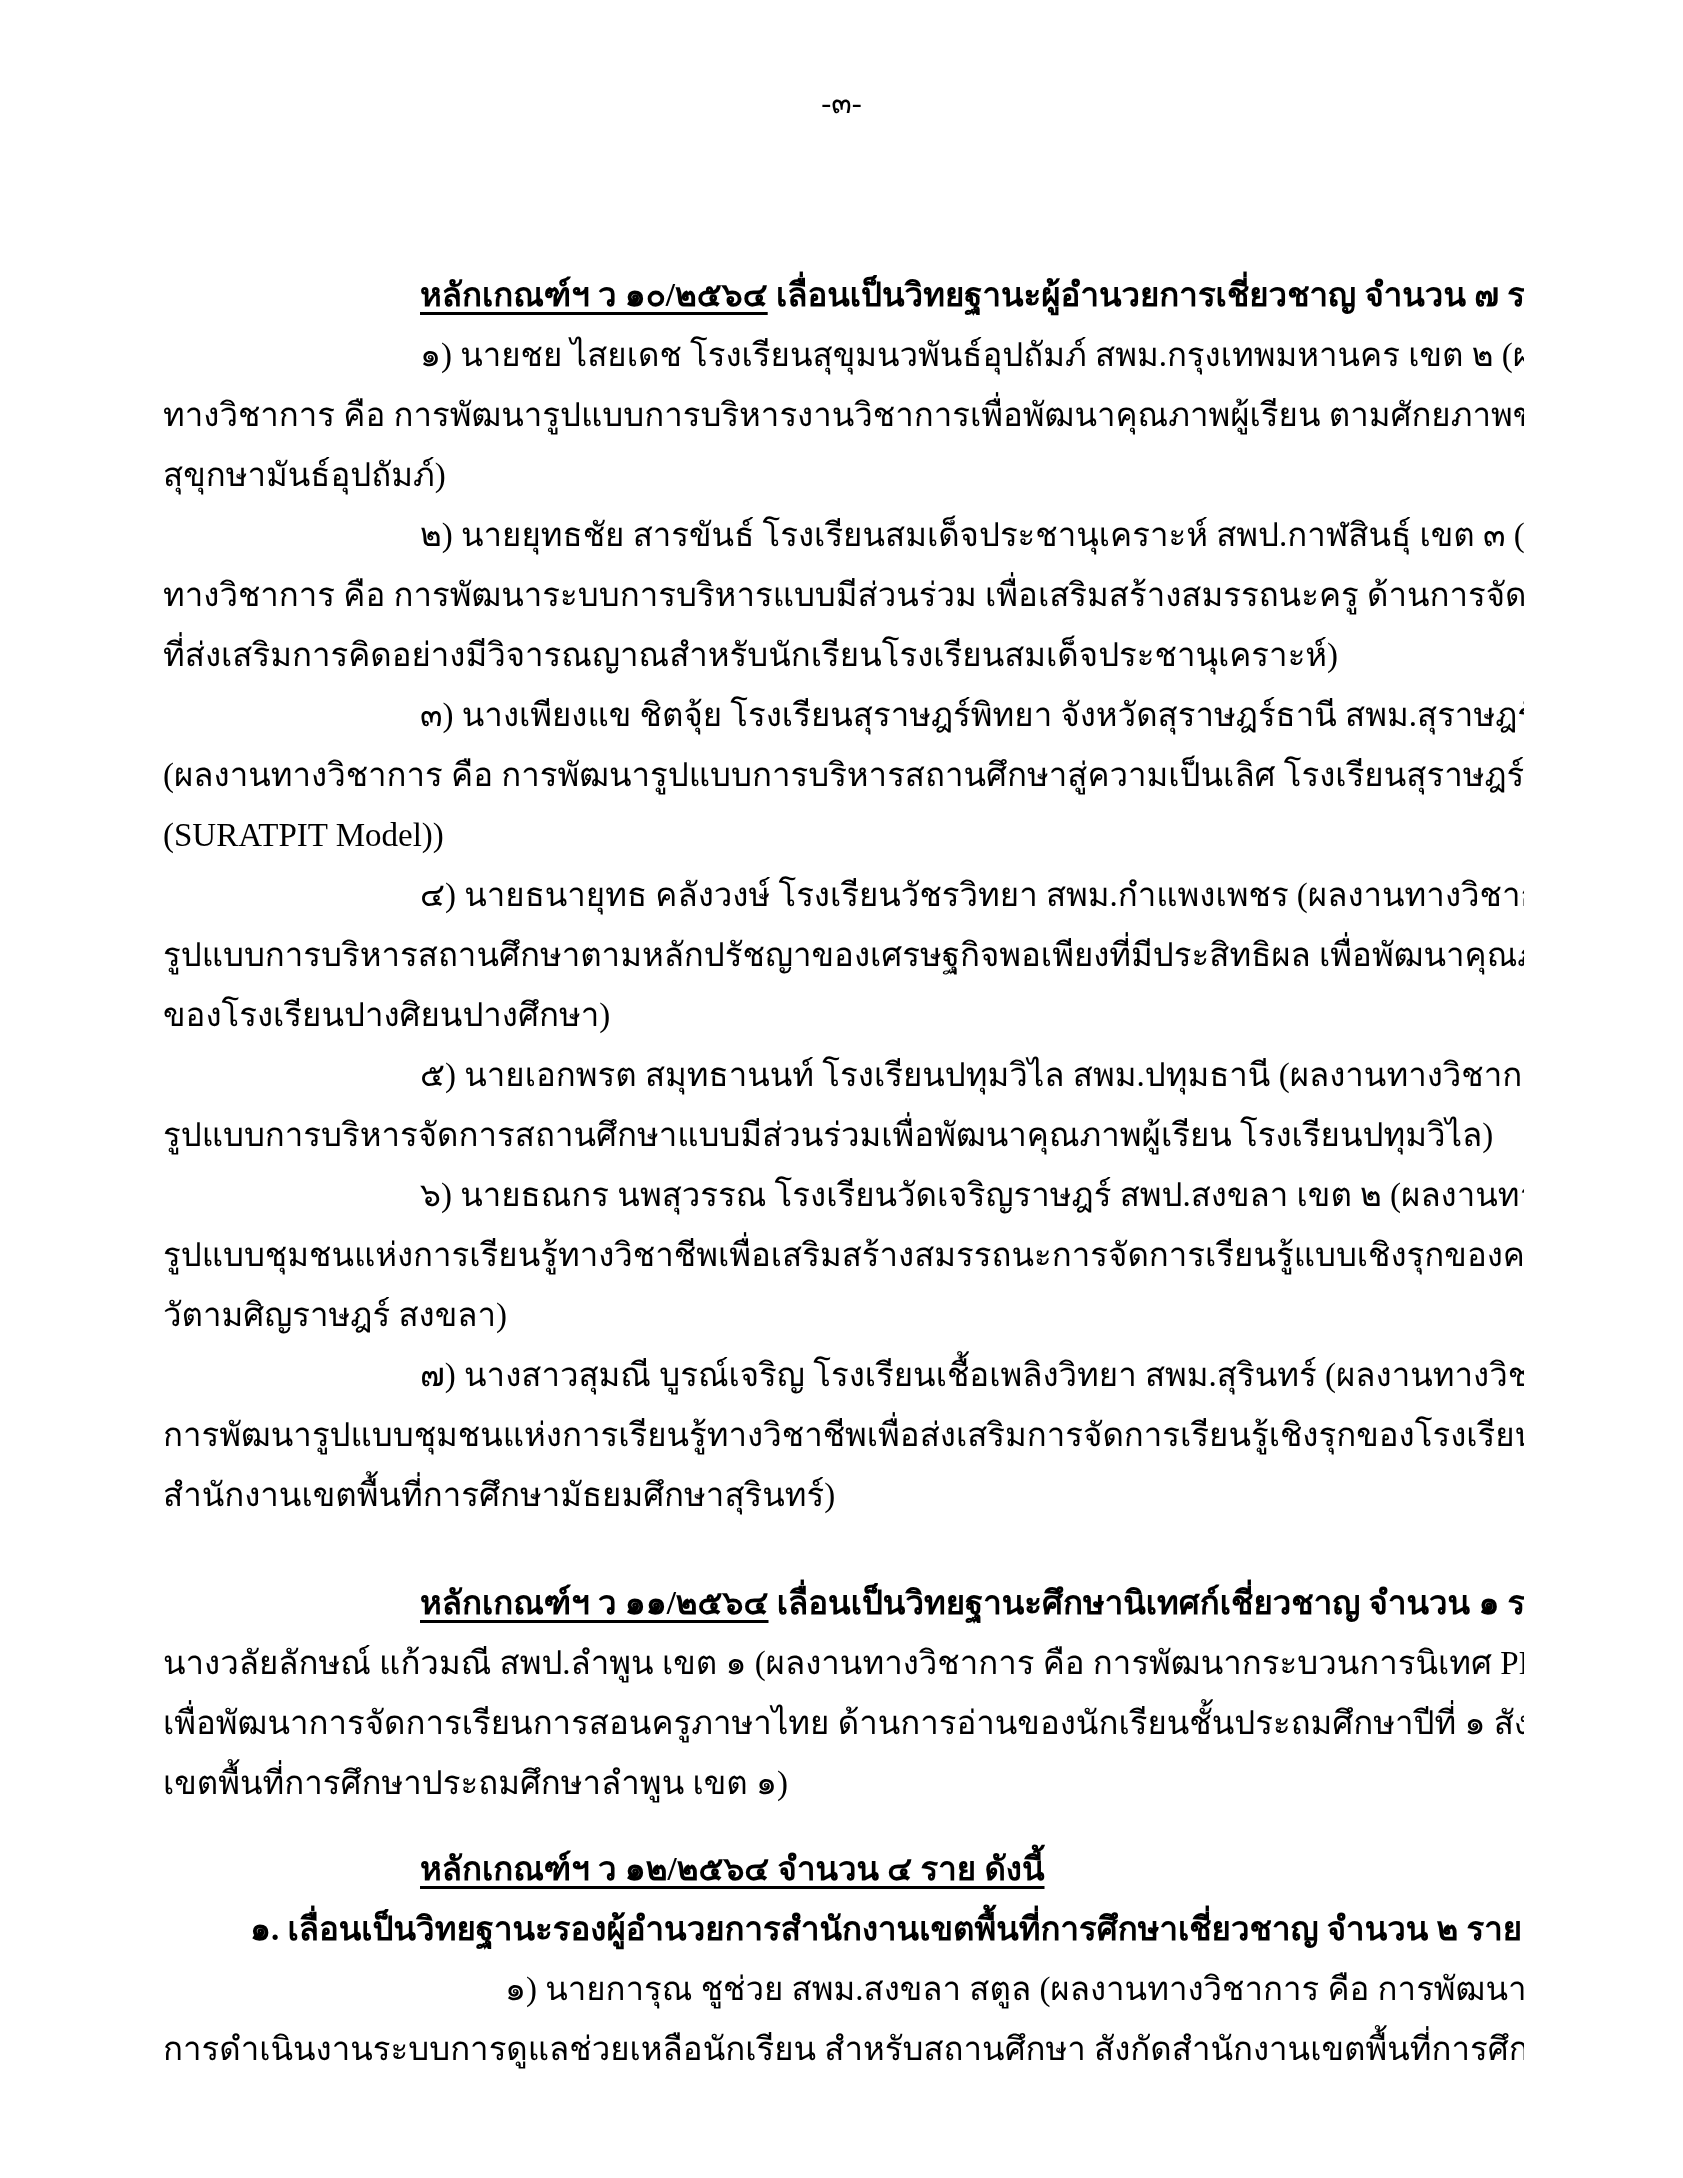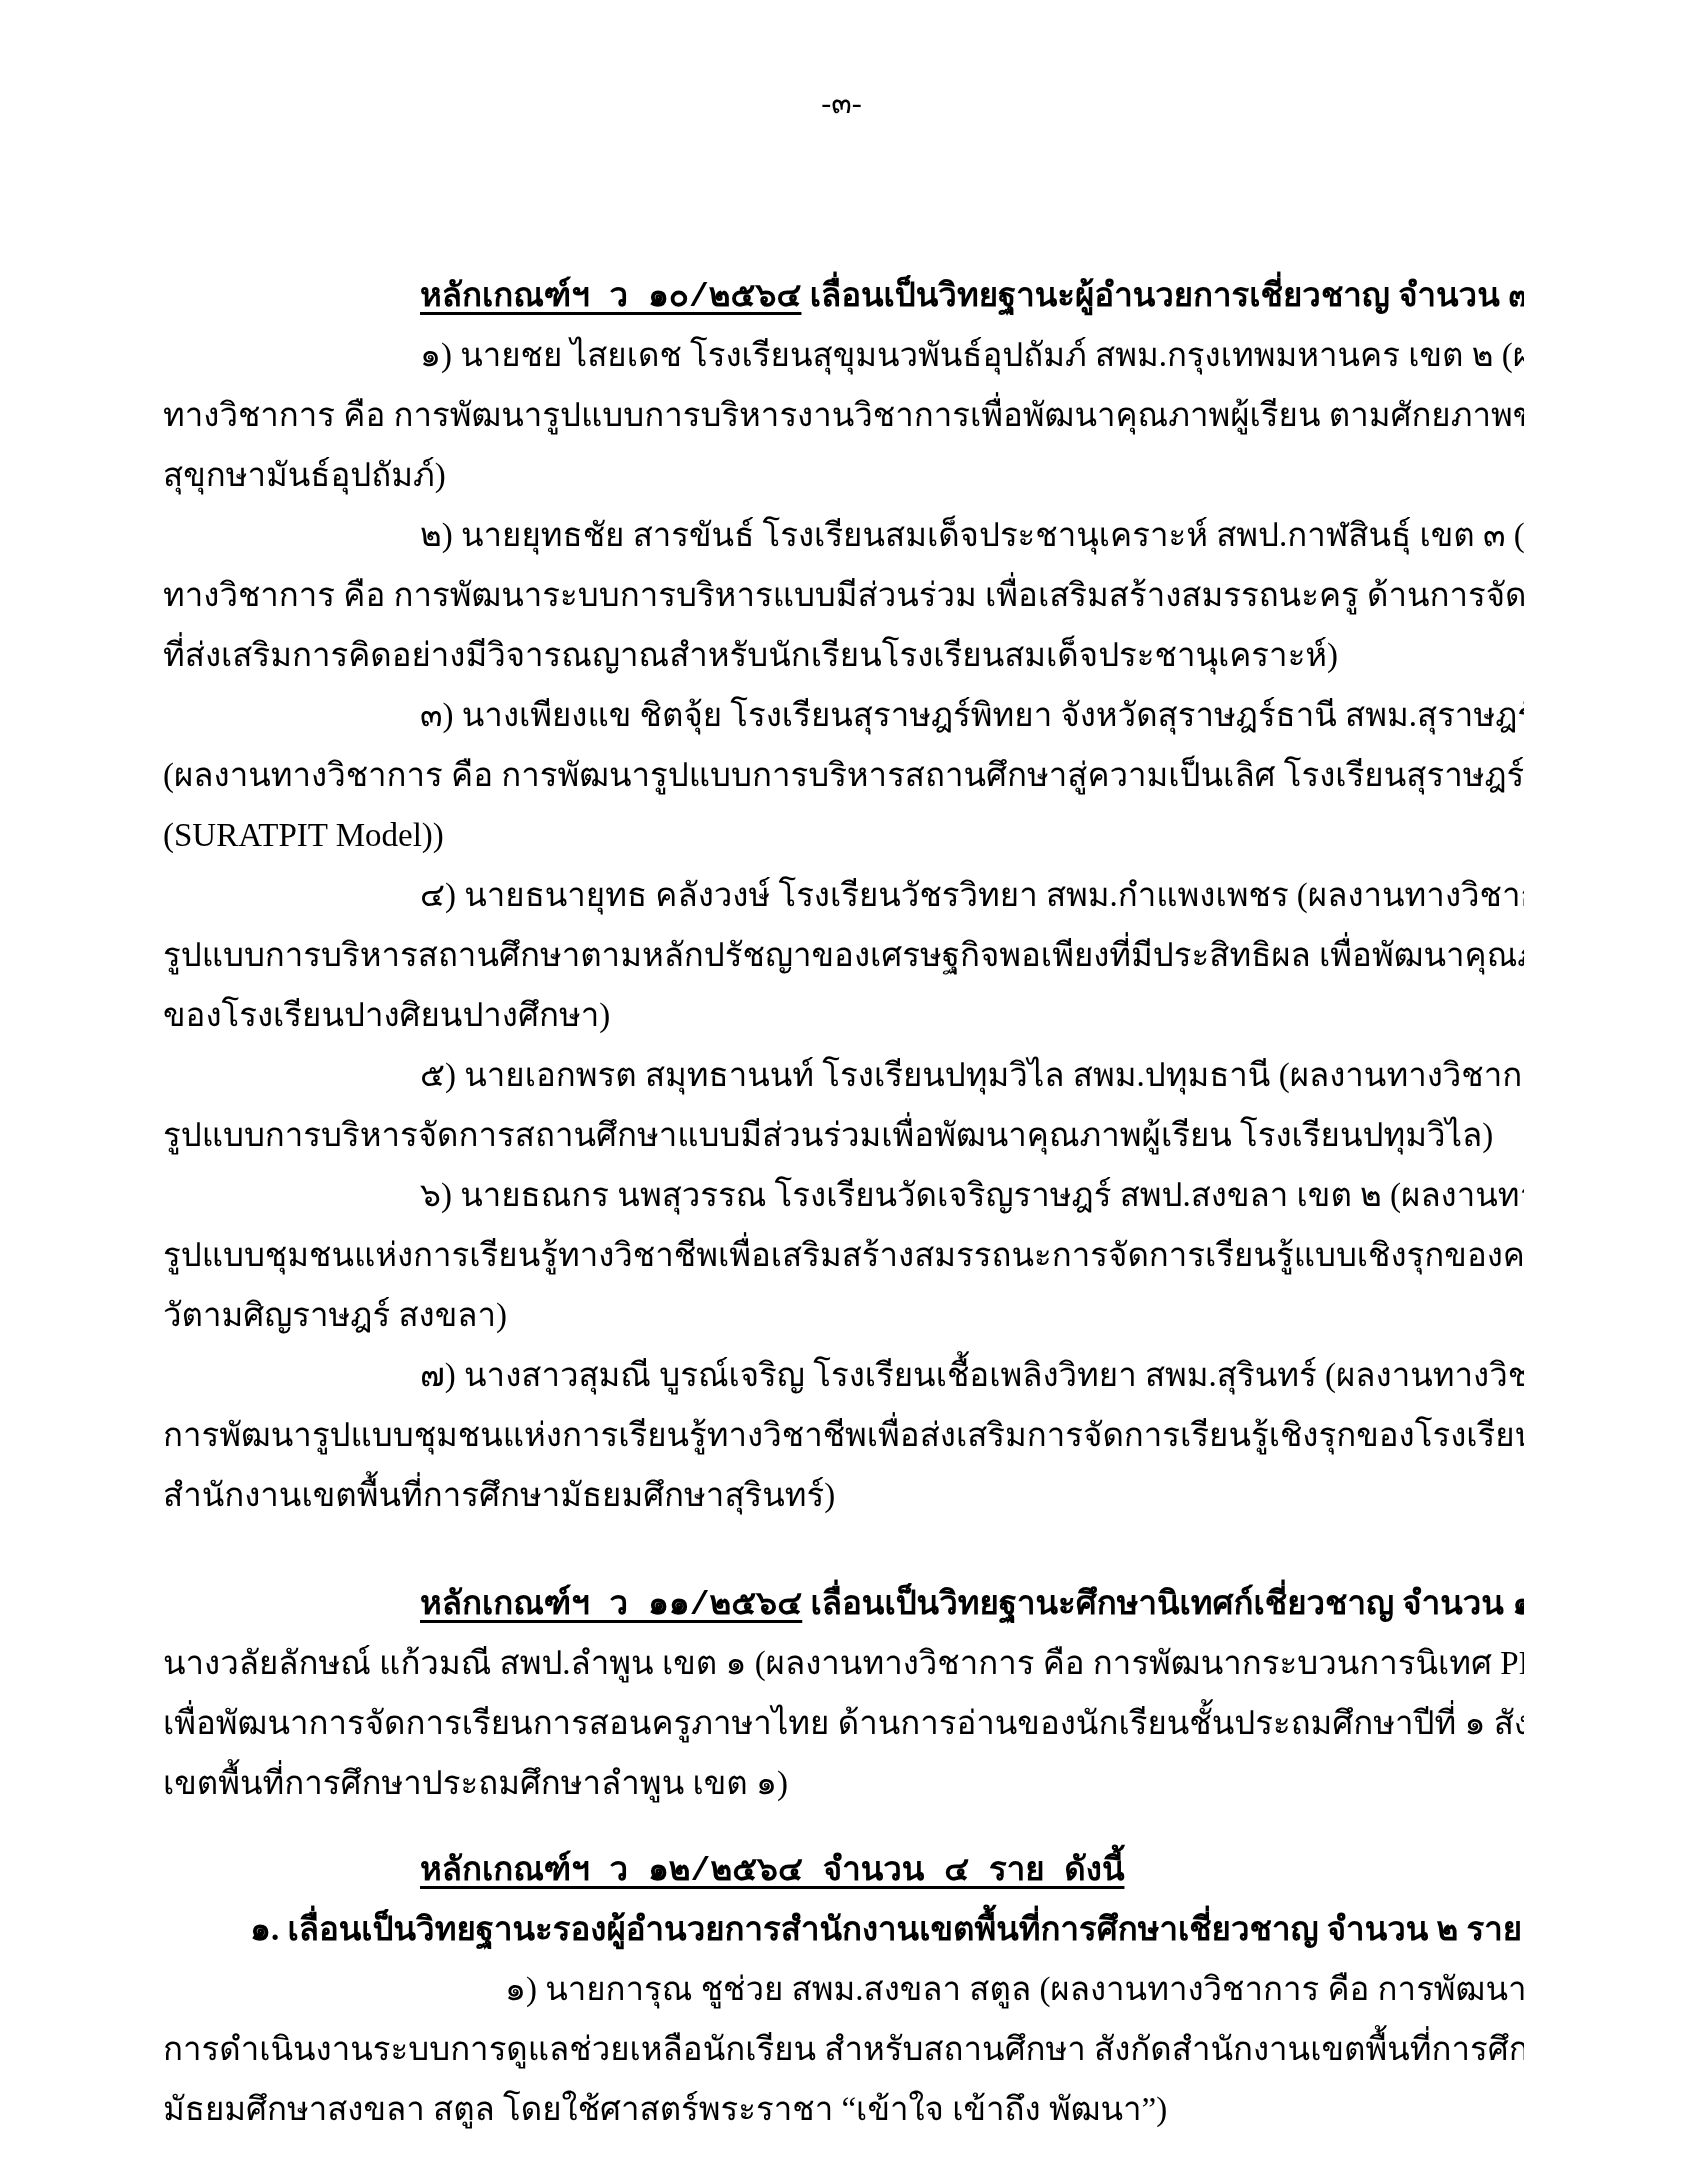--- a/index.html
+++ b/index.html
@@ -37,21 +37,21 @@
   }
   .line{
     white-space:nowrap;
     overflow:hidden;
     height:60px;
   }
   .ind{ text-indent:257px; }
   .ind2{ text-indent:342px; }
   .indsub{ text-indent:87px; }
   .b{ font-weight:bold; }
-  .u{ text-decoration:underline; text-underline-offset:6px;font-family:Liberation Mono, monospace; }
+  .u{ text-decoration:underline; text-underline-offset:6px; }
   .sp-b{ margin-top:48px; }
   .sp-c{ margin-top:26px; }
 </style>
 </head>
 <body>
 
 <div class="page">
 
   <div class="page-number">-๓-</div>
 
@@ -81,17 +81,16 @@
 
     <div class="line ind sp-b"><span class="b u">หลักเกณฑ์ฯ ว ๑๑/๒๕๖๔</span><span class="b"> เลื่อนเป็นวิทยฐานะศึกษานิเทศก์เชี่ยวชาญ จำนวน ๑ ราย </span></div>
     <div class="line">นางวลัยลักษณ์ แก้วมณี สพป.ลำพูน เขต ๑ (ผลงานทางวิชาการ คือ การพัฒนากระบวนการนิเทศ PIDCA</div>
     <div class="line">เพื่อพัฒนาการจัดการเรียนการสอนครูภาษาไทย ด้านการอ่านของนักเรียนชั้นประถมศึกษาปีที่ ๑ สังกัดสำนักงาน</div>
     <div class="line">เขตพื้นที่การศึกษาประถมศึกษาลำพูน เขต ๑)</div>
 
     <div class="line ind sp-c"><span class="b u">หลักเกณฑ์ฯ ว ๑๒/๒๕๖๔ จำนวน ๔ ราย ดังนี้</span><span class="b"></span><span></span></div>
     <div class="line indsub"><span class="b">๑. เลื่อนเป็นวิทยฐานะรองผู้อำนวยการสำนักงานเขตพื้นที่การศึกษาเชี่ยวชาญ จำนวน ๒ ราย </span><span>ได้แก่</span></div>
     <div class="line ind2">๑) นายการุณ ชูช่วย สพม.สงขลา สตูล (ผลงานทางวิชาการ คือ การพัฒนาแนวทาง</div>
     <div class="line">การดำเนินงานระบบการดูแลช่วยเหลือนักเรียน สำหรับสถานศึกษา สังกัดสำนักงานเขตพื้นที่การศึกษา</div>
-    <div class="line">มัธยมศึกษาสงขลา สตูล โดยใช้ศาสตร์พระราชา “เข้าใจ เข้าถึง พัฒนา”)</div>
 
   </div>
 </div>
 
 
 </body></html>

